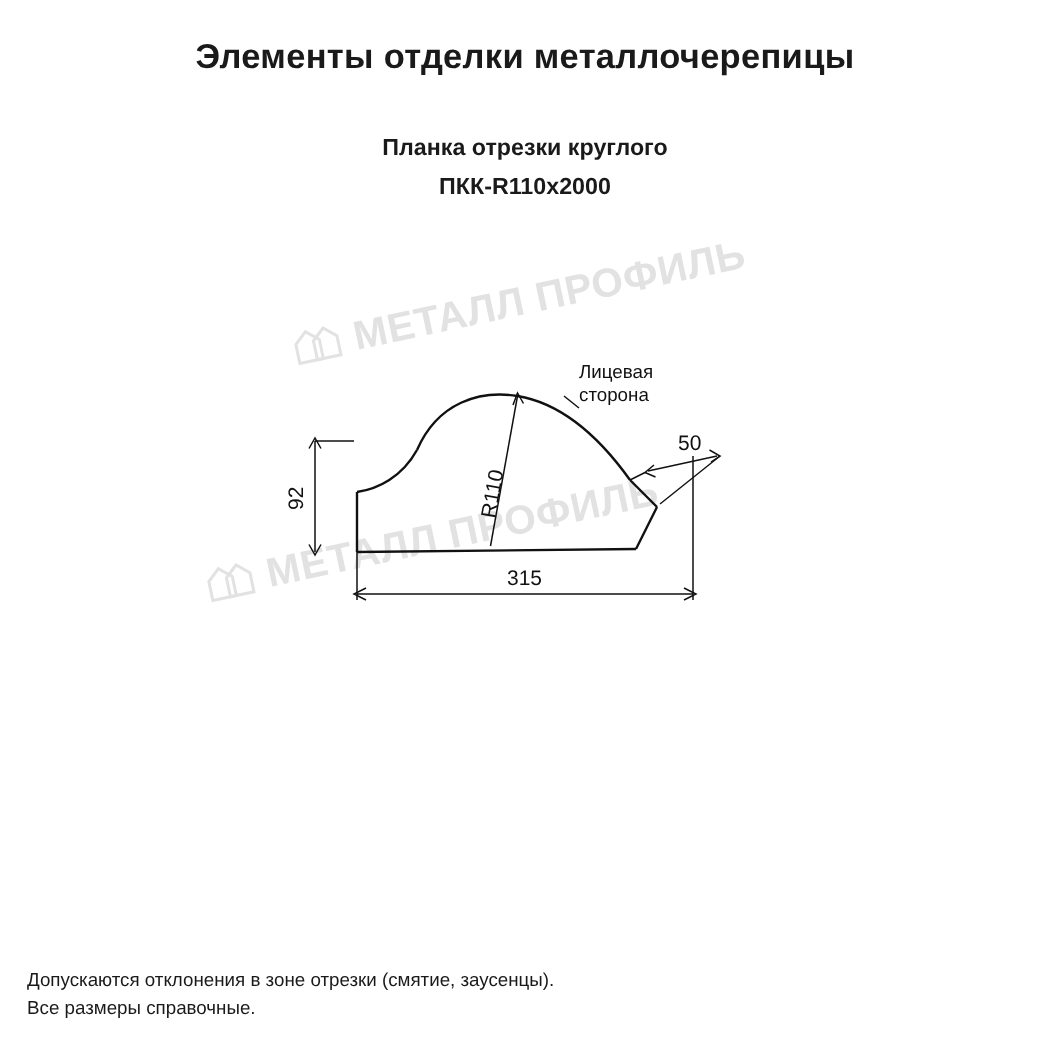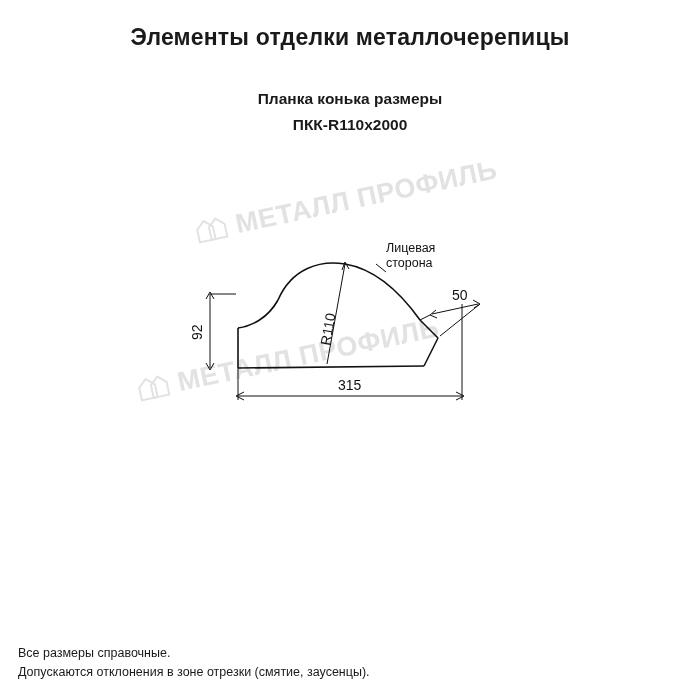--- a/index.html
+++ b/index.html
@@ -95,21 +95,21 @@
     font-family: "Liberation Sans", sans-serif;
     fill: #111111;
   }
 </style>
 </head>
 <body>
 
 <div class="page">
 
   <div class="title">Элементы отделки металлочерепицы</div>
-  <div class="subtitle1">Планка конька размеры</div>
+  <div class="subtitle1">Планка отрезки круглого</div>
   <div class="subtitle2">ПКК-R110х2000</div>
 
   <div class="watermarks">
     <div class="wm wm-1">
       <span class="mark">
         <svg width="34" height="24" viewBox="0 0 34 24">
           <path d="M2 22 L2 9 L10 2 L18 9 L18 22 Z" fill="none" stroke="#e2e2e2" stroke-width="2"></path>
           <path d="M14 22 L14 9 L22 2 L30 9 L30 22 Z" fill="none" stroke="#e2e2e2" stroke-width="2"></path>
         </svg>
       </span><span>МЕТАЛЛ ПРОФИЛЬ</span>
@@ -176,17 +176,17 @@
         <path d="M456 224 L464 228 L456 232"></path>
         <path d="M238 200 L238 232"></path>
         <path d="M462 136 L462 232"></path>
       </g>
       <text x="338" y="222" font-size="14">315</text>
 
     </svg>
   </div>
 
   <div class="footer">
+    <div>Допускаются отклонения в зоне отрезки (смятие, заусенцы).</div>
     <div>Все размеры справочные.</div>
-    <div>Допускаются отклонения в зоне отрезки (смятие, заусенцы).</div>
   </div>
 
 </div>
 
 </body></html>

